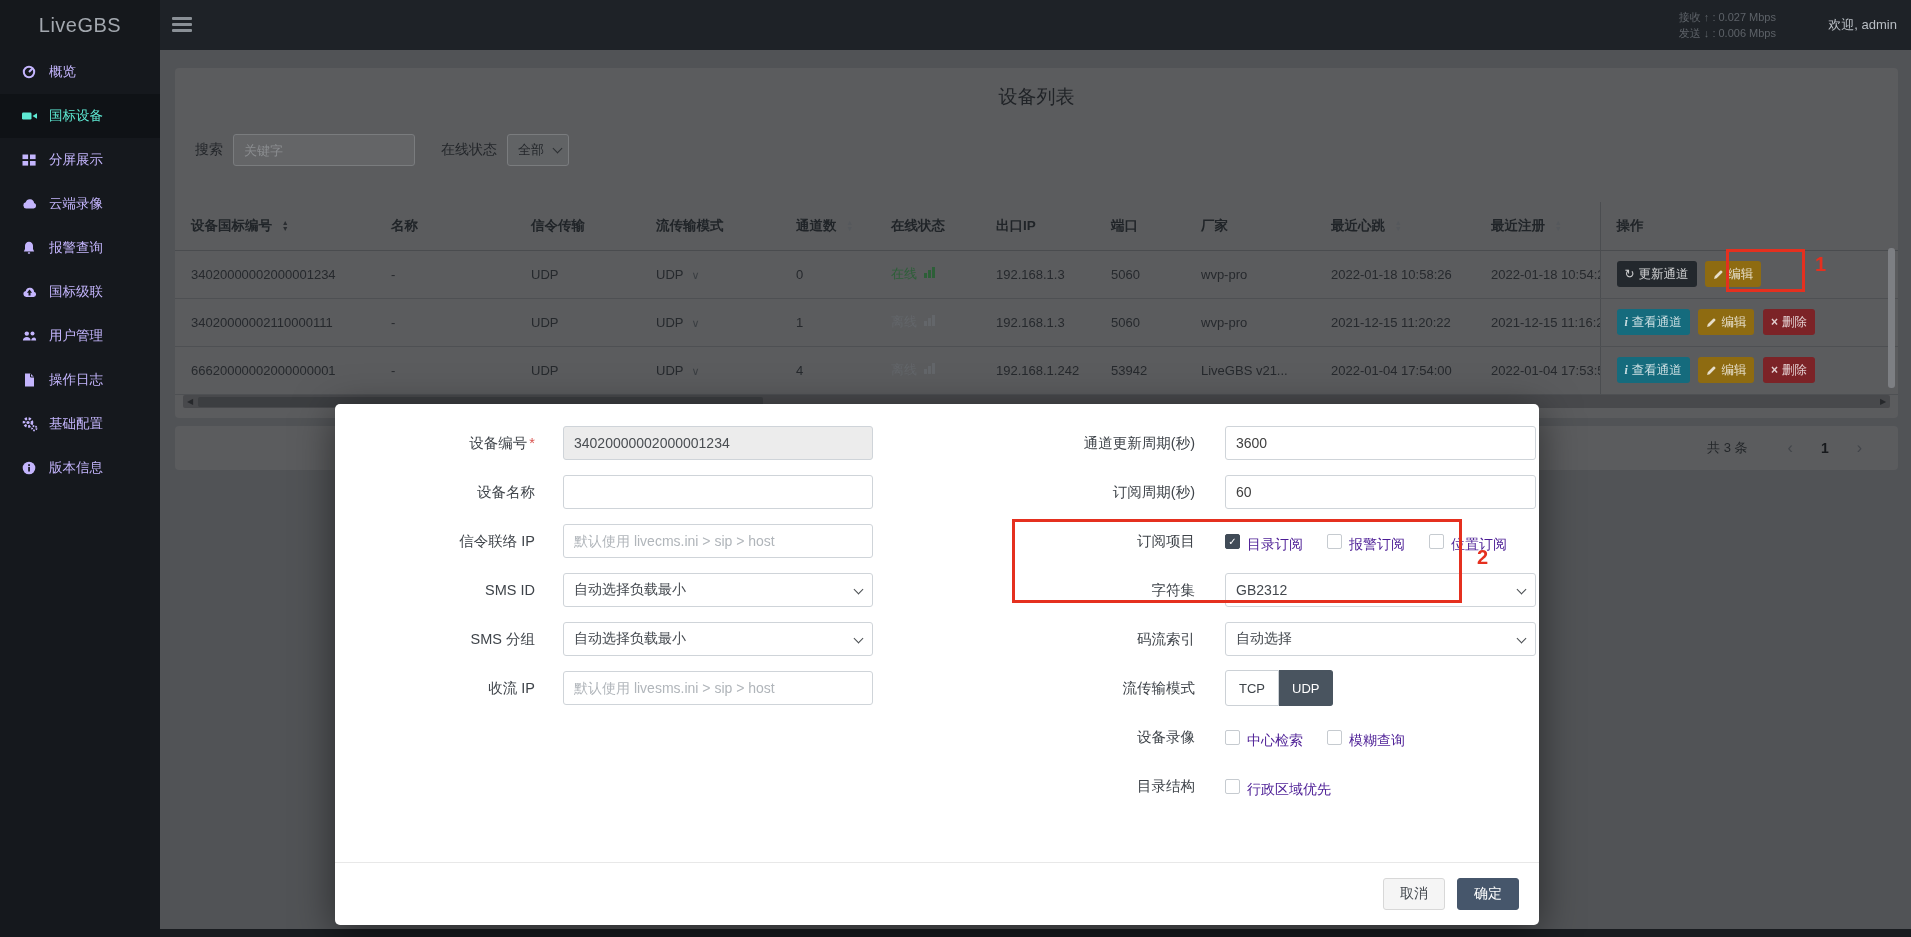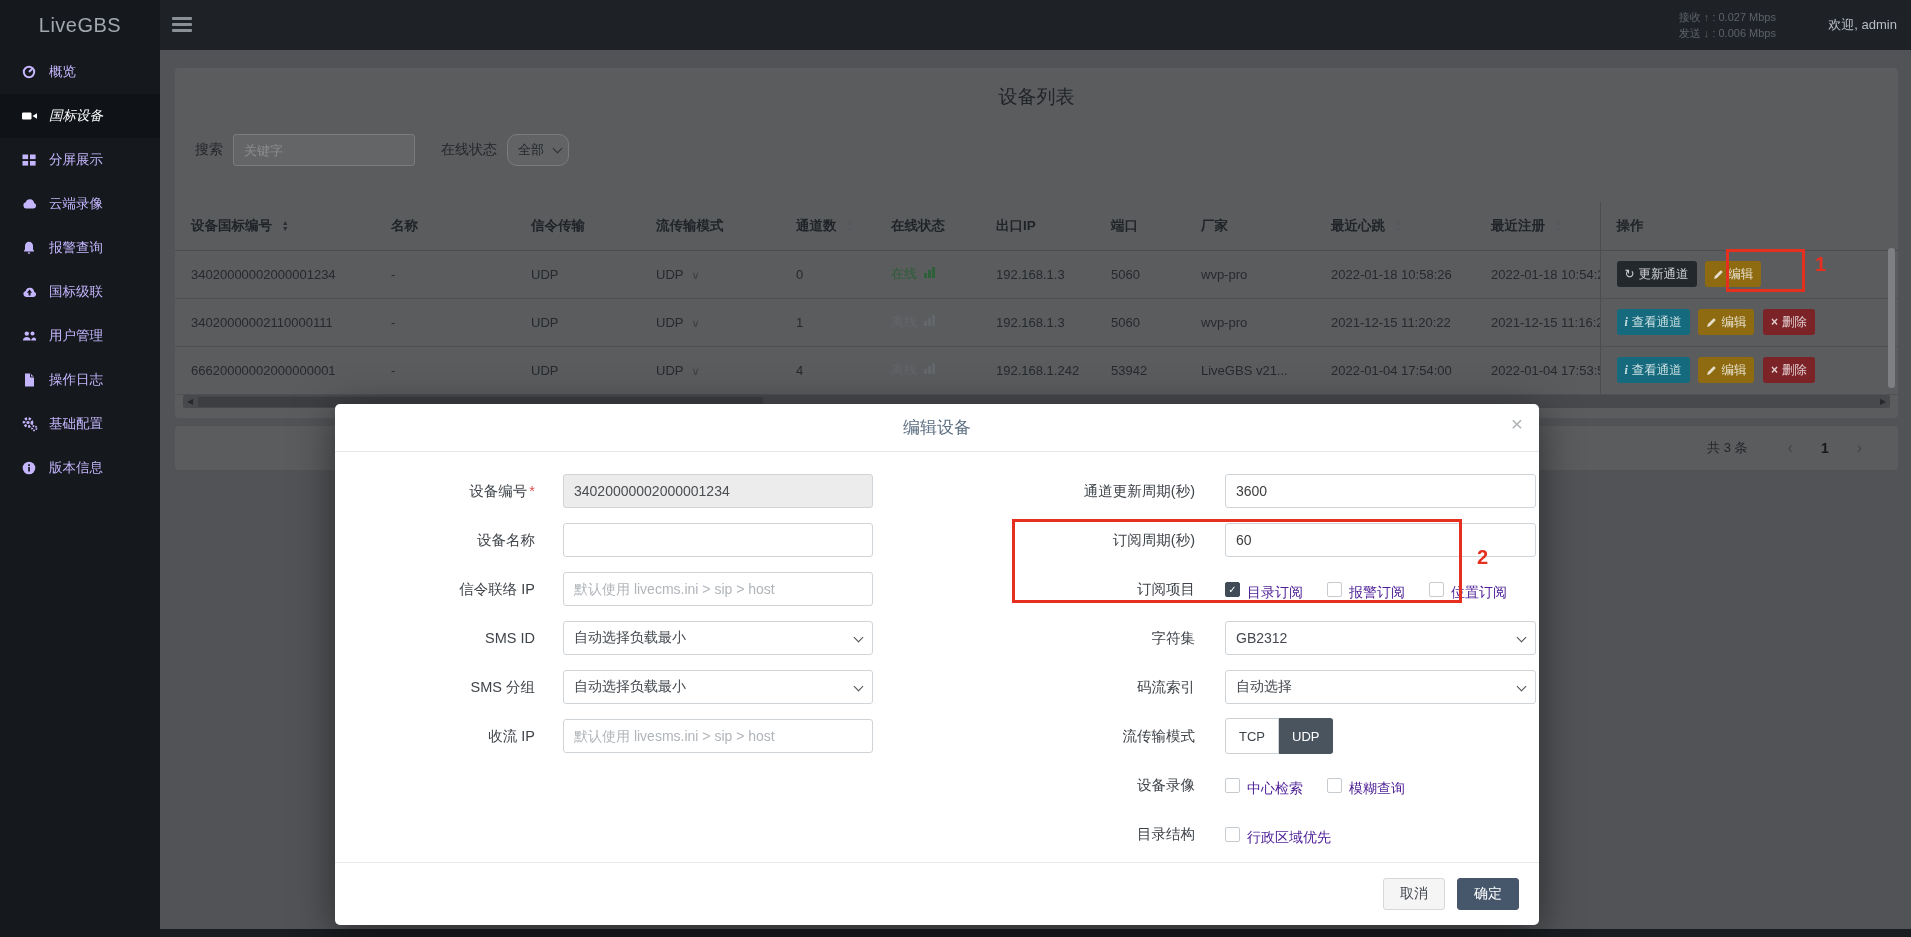--- a/index.html
+++ b/index.html
@@ -14,33 +14,33 @@
   .burger { position:absolute; left:172px; top:17px; width:20px; height:16px; cursor:pointer; }
   .burger i { display:block; height:2.5px; background:#8a9096; margin-bottom:3.5px; border-radius:1px; }
   .stats { position:absolute; right:135px; top:9px; text-align:left; font-size:11px; line-height:16px; color:#5d6268; }
   .welcome { position:absolute; right:14px; top:0; height:50px; display:flex; align-items:center; color:#b9bec4; font-size:13px; }
 
   
   .sidebar { position:absolute; left:0; top:50px; width:160px; height:887px; background:#15181d; z-index:2; }
   .s-item { height:44px; display:flex; align-items:center; padding-left:20px; color:#c4b5fd; font-size:13.5px; cursor:pointer; }
   .s-item .s-icon { width:18px; height:16px; margin-right:11px; display:inline-flex; align-items:center; justify-content:center; }
   .s-item svg { display:block; }
-  .s-item.active { background:#0f1216; color:#ffffff;font-style:italic; }
+  .s-item.active { background:#0f1216; color:#5eead4; }
 
   
   .card { position:absolute; background:#5b5c5e; border-radius:4px; z-index:1; }
   .card-main { left:175px; top:68px; width:1723px; height:350px; overflow:hidden; }
   .page-title { margin-top:16px; text-align:center; font-size:19px; color:#202327; }
   .filters { margin-top:24px; margin-left:20px; display:flex; align-items:center; height:32px; }
   .f-lab { font-size:14px; color:#24272b; margin-right:10px; }
   .s-input { width:182px; height:32px; background:#646567; border:1px solid #7a7c7e; border-radius:3px;
     padding:0 10px; font-size:13px; color:#2a2d30; outline:none; }
   .s-input::placeholder { color:#8b8d90; }
   .status-lab { margin-left:26px; }
-  .s-select { width:62px; height:32px; background:#616365; border:1px solid #7a7c7e; border-radius:10px;
+  .s-select { width:62px; height:32px; background:#616365; border:1px solid #7a7c7e; border-radius:3px;
     display:flex; align-items:center; justify-content:space-between; padding:0 7px 0 10px; font-size:13px; color:#24272b; cursor:pointer; }
   .s-select .chev { width:7px; height:7px; border-right:1.6px solid #2c2f32; border-bottom:1.6px solid #2c2f32;
     transform:rotate(45deg); margin-top:-3px; }
 
   
   table { border-collapse:collapse; table-layout:fixed; width:1723px; margin-top:36px; }
   th,td { text-align:left; padding:0 0 0 16px; height:48px; font-weight:normal; overflow:hidden; white-space:nowrap; }
   th { font-size:13.5px; color:#202428; font-weight:bold; border-bottom:1px solid #4a4c4f; }
   td { font-size:13px; color:#26292d; border-bottom:1px solid #4e5053; }
   .col-op { border-left:1px solid #4b4d50; }
@@ -414,24 +414,20 @@
 <div class="card card-pager">
   <span class="pg-total">共 3 条</span>
   <span class="pg-arrow">‹</span>
   <span class="pg-num">1</span>
   <span class="pg-arrow">›</span>
 </div>
 
 <div class="bottombar"></div>
 
 <div class="modal">
-  <div class="m-head">
-    <span class="m-title">编辑设备</span>
-    <span class="m-close">×</span>
-  </div>
 
   <div class="m-body">
 
     <div class="col-l">
       <div class="frow">
         <span class="flab"><span>设备编号</span><span class="req">*</span></span>
         <input class="inp" disabled="" value="34020000002000001234" style="">
       </div>
       <div class="frow">
         <span class="flab">设备名称</span>

